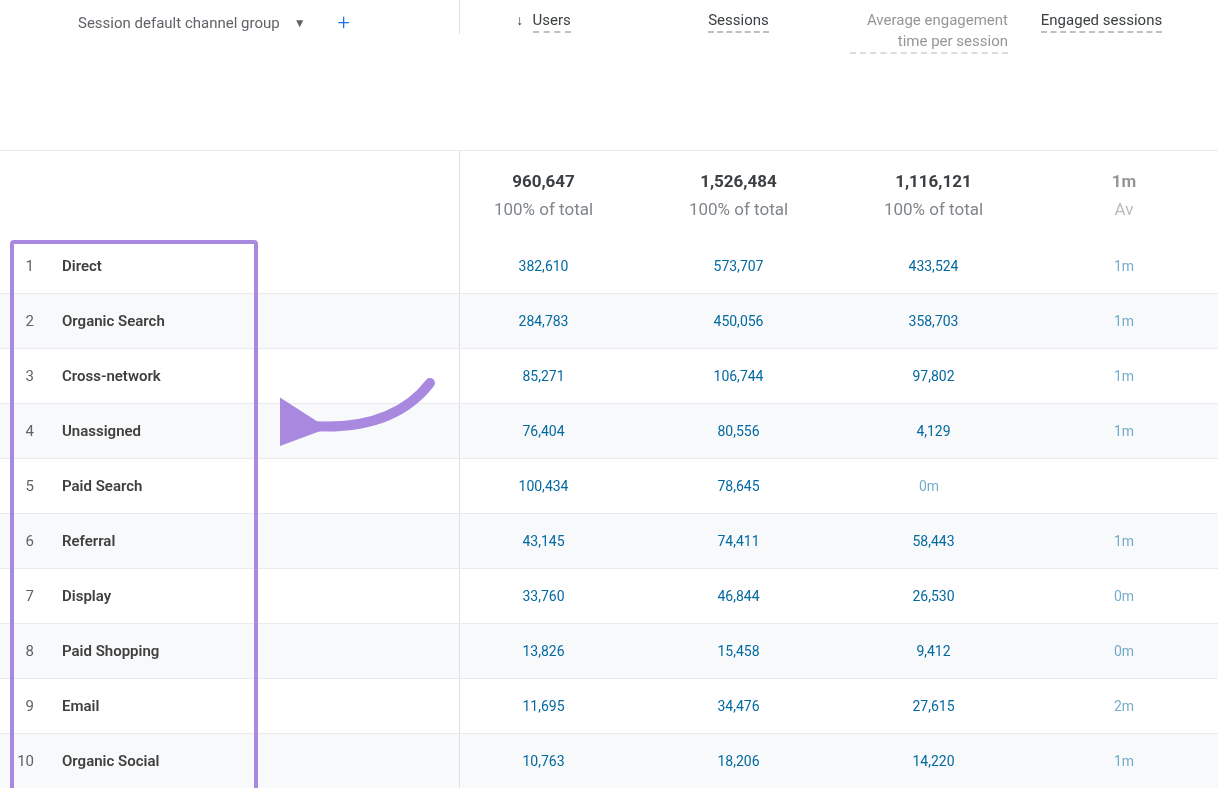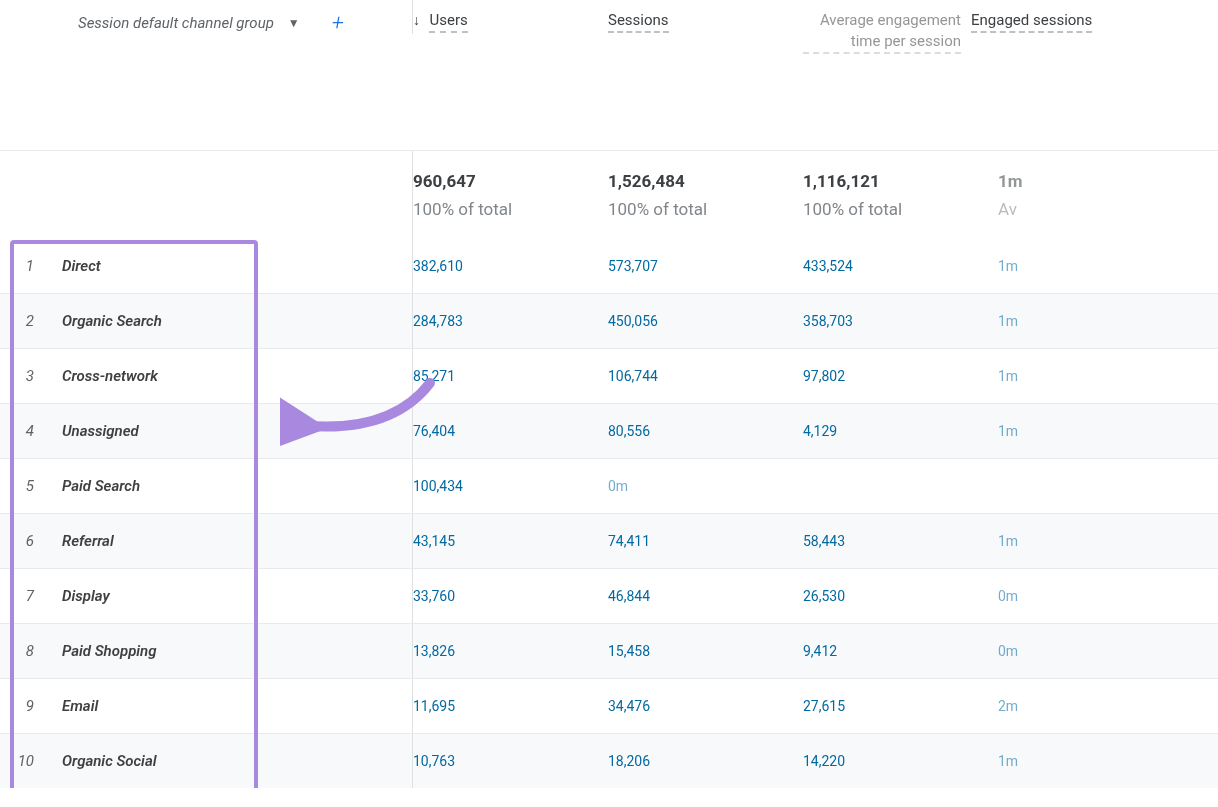--- a/index.html
+++ b/index.html
@@ -20,22 +20,22 @@
     display: flex;
     align-items: stretch;
     border-top: 1px solid #e8eaed;
   }
   .row:first-child { border-top: none; }
   .row.data-row:nth-child(even) { background: #f8f9fa; }
   .row.data-row:nth-child(odd) { background: #fff; }
   .row.data-row { height: 55px; }
 
   
-  .dim-col { width: 413px; display:flex; align-items:center; border-right:1px solid #e0e0e0;font-style:italic; }
-  .num-col { width: 195px; text-align:right; padding-right:28px; display:flex; flex-direction:column; justify-content:center; align-items:flex-start; }
+  .dim-col { width: 460px; display:flex; align-items:center; border-right:1px solid #e0e0e0; }
+  .num-col { width: 195px; text-align:right; padding-right:28px; display:flex; flex-direction:column; justify-content:center; align-items:center; }
   .num-col.last { width: 168px; padding-right:10px; }
 
   
   .header-row { height: 150px; align-items:flex-start; }
   .header-row .dim-col { align-items:flex-start; padding-top:12px; padding-left:78px; }
   .dim-selector { display:flex; align-items:center; gap:14px; color:#5f6368; font-size:15px; }
   .dim-selector .label { color:#5f6368; }
   .caret-down { color:#5f6368; font-size:12px; }
   .plus-btn { color:#1a73e8; font-size:22px; font-weight:300; line-height:1; margin-left:18px; }
 
@@ -214,20 +214,23 @@
         </div>
       </div>
       <div class="row data-row">
         <div class="dim-col">
           <span class="row-num">5</span>
           <span class="row-label">Paid Search</span>
         </div>
         <div class="num-col">
           <span class="cell-val">100,434</span>
         </div>
+        <div class="num-col">
+          <span class="cell-val">78,645</span>
+        </div>
         <div class="num-col last fade-right">
           <span class="cell-val">0m</span>
         </div>
       </div>
       <div class="row data-row">
         <div class="dim-col">
           <span class="row-num">6</span>
           <span class="row-label">Referral</span>
         </div>
         <div class="num-col">

